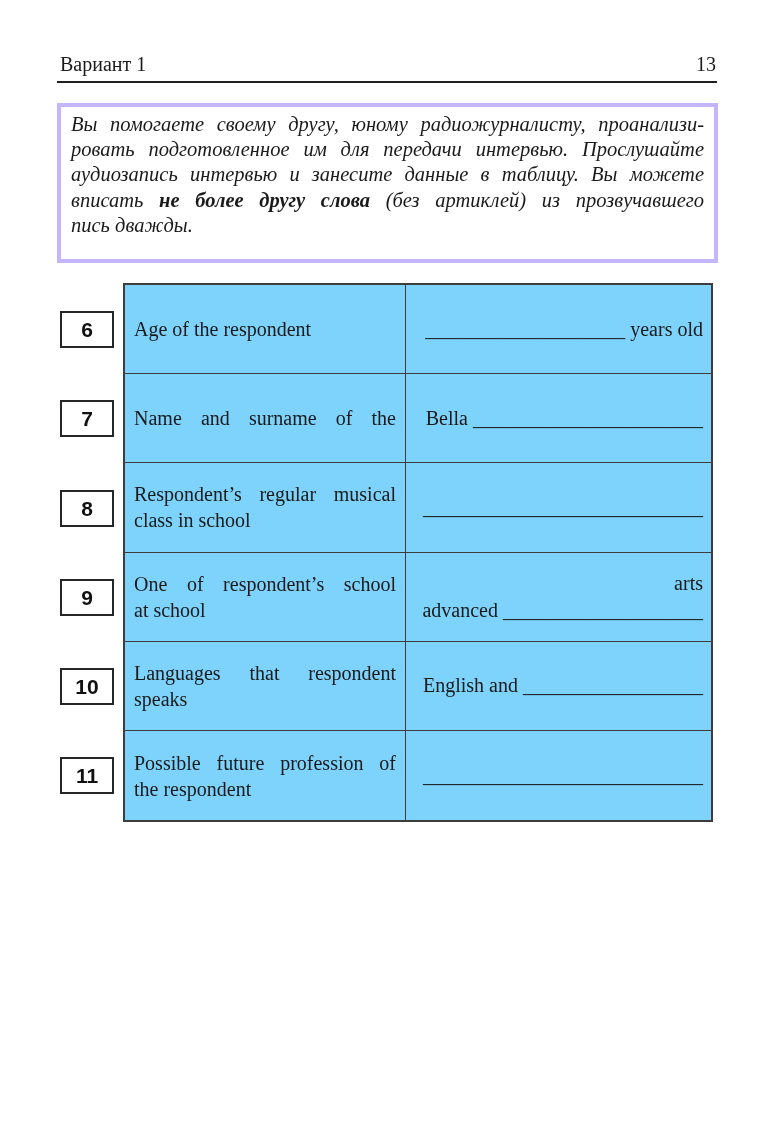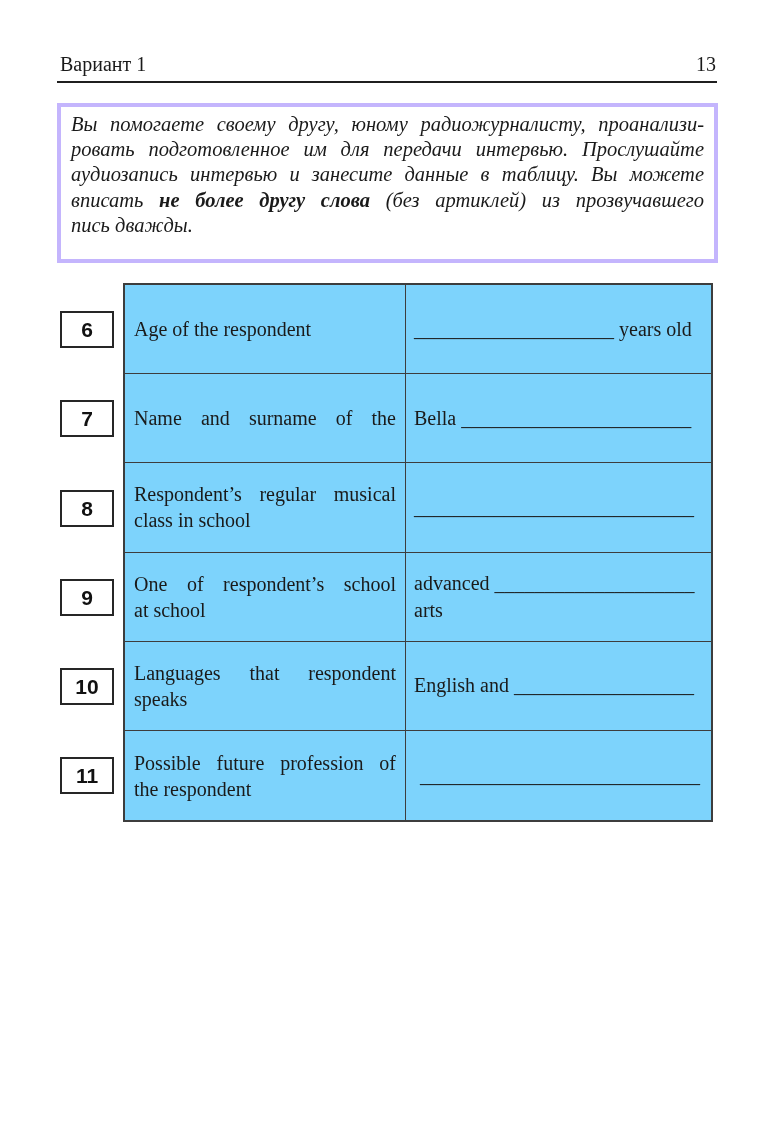--- a/index.html
+++ b/index.html
@@ -36,21 +36,21 @@
   .dcell {
     width:281px; border-right:1.5px solid #3d3d3d; box-sizing:border-box;
     padding:4px 9px; display:flex; flex-direction:column; justify-content:center;
     font-size:20px; line-height:26px;
   }
   .dline { text-align:justify; text-align-last:justify; }
   .dline.last { text-align:left; text-align-last:left; }
   .acell {
     flex:1; padding:4px 8px; box-sizing:border-box;
     display:flex; flex-direction:column; justify-content:center;
-    font-size:20px; line-height:27px; overflow:hidden;
+    font-size:20px; line-height:27px; overflow:hidden;text-align:right;
   }
   .aline { white-space:nowrap; letter-spacing:0; }
 
   
   .nbox {
     position:absolute; left:60px; width:50px; height:33px;
     border:2px solid #262626; background:#fff;
     display:flex; align-items:center; justify-content:center;
     font-family:"Liberation Sans", sans-serif; font-weight:bold; font-size:21px;
     color:#111;
@@ -98,22 +98,22 @@
         <div class="acell">
           <div class="aline">____________________________</div>
         </div>
       </div>
       <div class="trow">
         <div class="dcell">
           <div class="dline">One of respondent’s school</div>
           <div class="dline last">at school</div>
         </div>
         <div class="acell">
+          <div class="aline">arts</div>
           <div class="aline">advanced ____________________</div>
-          <div class="aline">arts</div>
         </div>
       </div>
       <div class="trow">
         <div class="dcell">
           <div class="dline">Languages that respondent</div>
           <div class="dline last">speaks</div>
         </div>
         <div class="acell">
           <div class="aline">English and __________________</div>
         </div>

